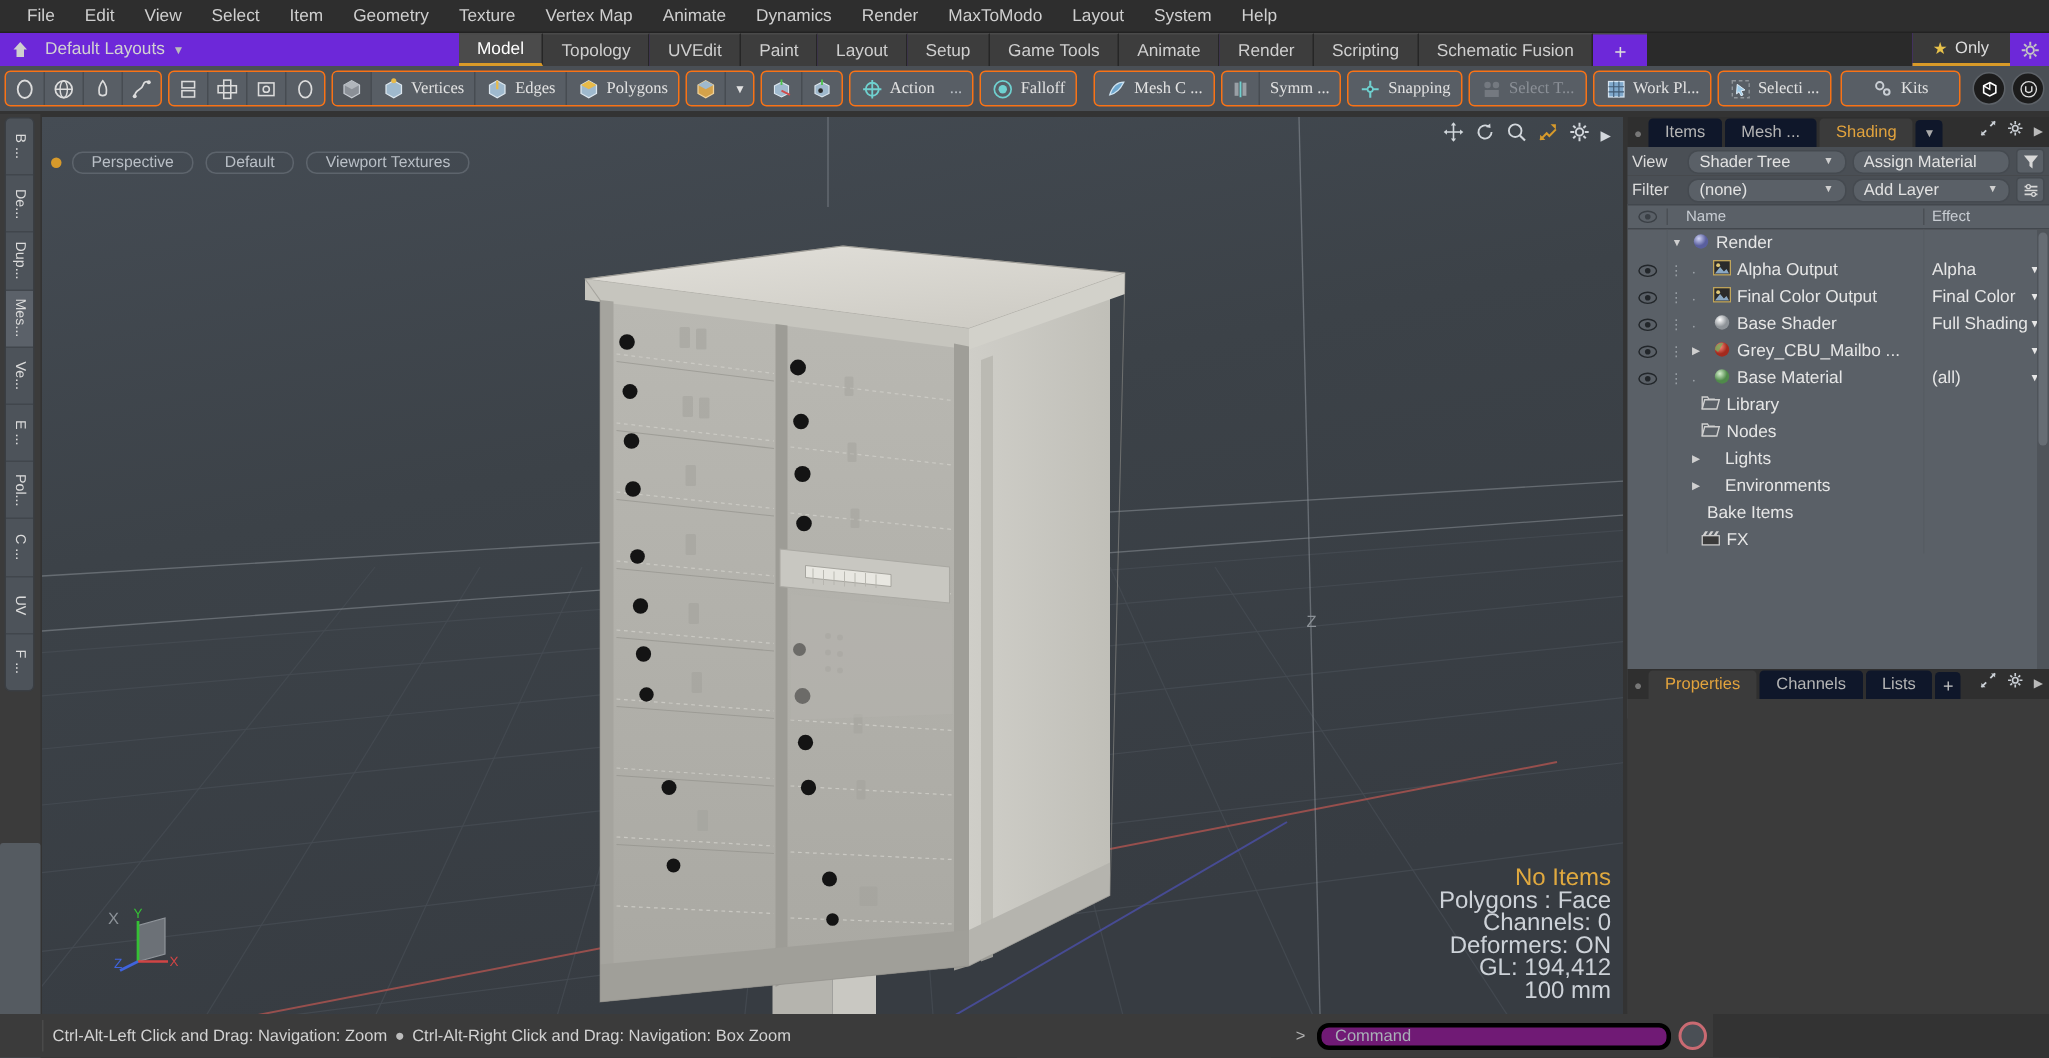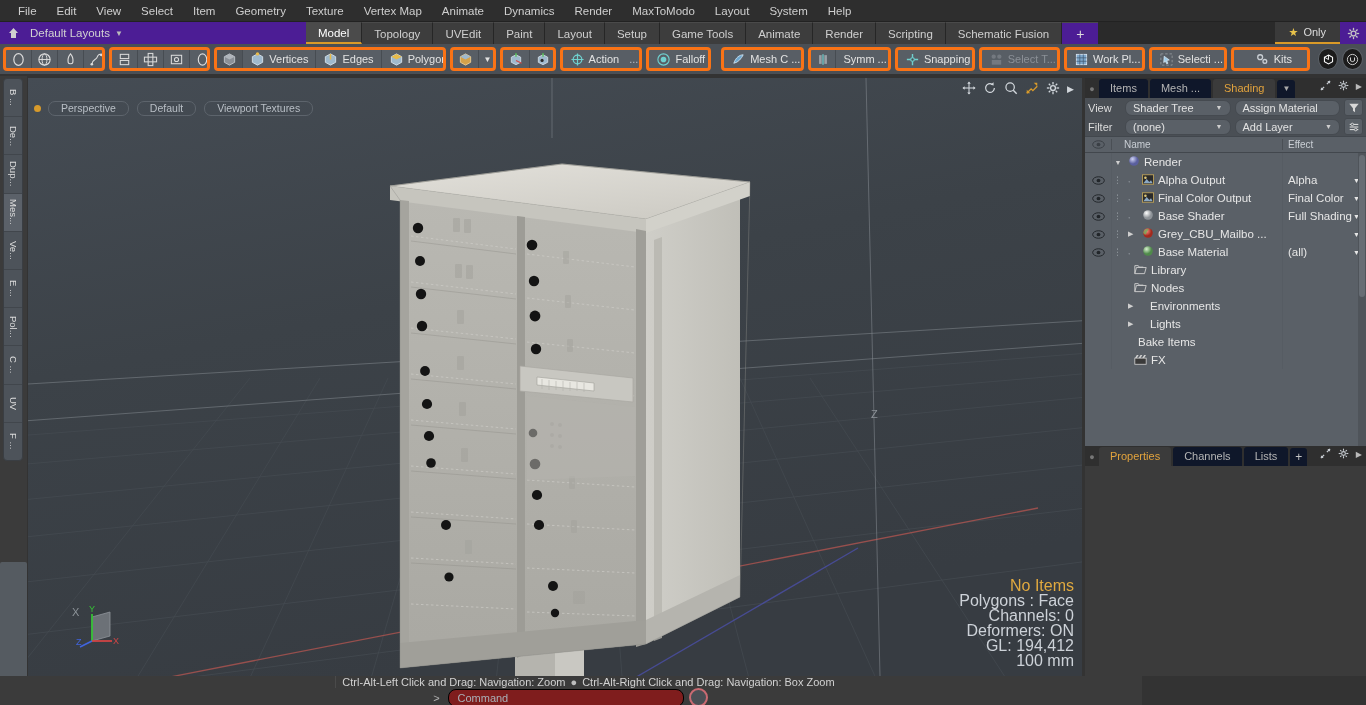--- a/index.html
+++ b/index.html
@@ -21,21 +21,21 @@
     border-bottom: 1px solid #222;
   }
   .menubar .mi {
     padding: 2px 10px; font-size: 11.5px; color: #cfcfcf; white-space: nowrap;
     line-height: 16px;
   }
 
   
   .layoutbar {
     position: absolute; left: 0; top: 22px; width: 1366px; height: 22px;
-    background: #4c1d95; display: flex; align-items: stretch;
+    background: #6d28d9; display: flex; align-items: stretch;
   }
   .lb-home {
     width: 26px; display: flex; align-items: center; justify-content: center;
     color: #bbb; font-size: 12px;
   }
   .lb-layouts {
     display: flex; align-items: center; padding: 0 10px 0 4px;
     font-size: 11.5px; color: #d2d2d2; min-width: 150px;
   }
   .lb-layouts .caret { margin-left: 5px; font-size: 8px; color: #bbb; }
@@ -57,22 +57,22 @@
   .lb-only .star { color: #e8c24a; font-size: 11px; }
   .lb-gear { width: 26px; display: flex; align-items: center; justify-content: center; color: #bbb; }
 
   
   .toolbar {
     position: absolute; left: 0; top: 44px; width: 1366px; height: 30px;
     background: #4a4f55; display: flex; align-items: center; padding: 0 3px; gap: 0px;
   }
   .tgroup {
     display: flex; align-items: center; height: 24px;
-    background: #585e65; border: 3px solid #f97316; border-radius: 4px;
-    margin-right: 4px; overflow: hidden;
+    background: #585e65; border: 1px solid #f97316; border-radius: 4px;
+    margin-right: 4px; overflow: hidden; font-family: Liberation Serif, serif;
   }
   .tbtn {
     display: flex; align-items: center; justify-content: center; gap: 4px;
     height: 22px; padding: 0 5px; color: #e2e2e2; font-size: 11px; white-space: nowrap;
     border-right: 1px solid #474c52;
   }
   .tbtn:last-child { border-right: none; }
   .tbtn.wide { padding: 0 7px; }
   .tbtn.dim { color: #8b9097; }
   .tbtn svg { display: block; }
@@ -189,31 +189,31 @@
   }
   .scroll-v .thumb { position: absolute; left: 1px; top: 2px; width: 6px; height: 142px; background: #676d74; border-radius: 3px; }
 
   .rpanel2 { position: absolute; left: 1085px; top: 446px; width: 281px; height: 230px; background: #3b3b3b; }
   .rpanel2 .rtabs { background: #2f2f2f; }
   .rpanel2-body { height: 208px; background: #3b3b3b; }
 
   
   .statusbar {
     position: absolute; left: 0; bottom: 0; width: 1142px; height: 29px;
-    background: #3b3b3b; display: flex; align-items: center; flex-direction: column;
+    background: #3b3b3b; display: flex; align-items: center;
   }
   .status-left {
     margin-left: 28px; flex: 1; height: 21px; display: flex; align-items: center;
     padding-left: 6px; font-size: 11px; color: #d2d2d2; border-left: 1px solid #4a4a4a;
   }
   .status-left .bullet { margin: 0 5px; color: #bdbdbd; }
   .cmdwrap { width: 281px; display: flex; align-items: center; gap: 5px; padding-right: 4px; }
   .cmd-gt { color: #b0b0b0; font-size: 11px; width: 12px; text-align: center; }
   .cmdinput {
-    flex: 1; height: 18px; background: #7f1d1d; border: 1px solid #000000; border-radius: 8px;
+    flex: 1; height: 18px; background: #701a75; border: 3px solid #000000; border-radius: 8px;
     display: flex; align-items: center; padding: 0 9px; color: #a9b0b7; font-size: 11px;
   }
   .cmd-circ {
     width: 19px; height: 19px; border-radius: 50%; border: 2px solid #c96a72;
     background: #4a4f55;
   }
   
   .lb-corner { position: absolute; left: 0; top: 486px; width: 27px; height: 190px; background: #555b61; border-radius: 2px;}
 </style>
 </head>
@@ -1089,32 +1089,32 @@
         </div>
         <div class="ef"></div>
       </div>
 
       <div class="trow">
         <div class="eye"></div>
         <div class="nm">
           <span style="width:12px"></span>
           <span style="width:10px;color:#cfcfcf;font-size:7px">▶</span>
           <span style="width:4px"></span>
-          <span>Environments</span>
+          <span>Lights</span>
         </div>
         <div class="ef"></div>
       </div>
 
       <div class="trow">
         <div class="eye"></div>
         <div class="nm">
           <span style="width:12px"></span>
           <span style="width:10px;color:#cfcfcf;font-size:7px">▶</span>
           <span style="width:4px"></span>
-          <span>Lights</span>
+          <span>Environments</span>
         </div>
         <div class="ef"></div>
       </div>
 
       <div class="trow">
         <div class="eye"></div>
         <div class="nm" style="padding-left:26px">
           <span>Bake Items</span>
         </div>
         <div class="ef"></div>

